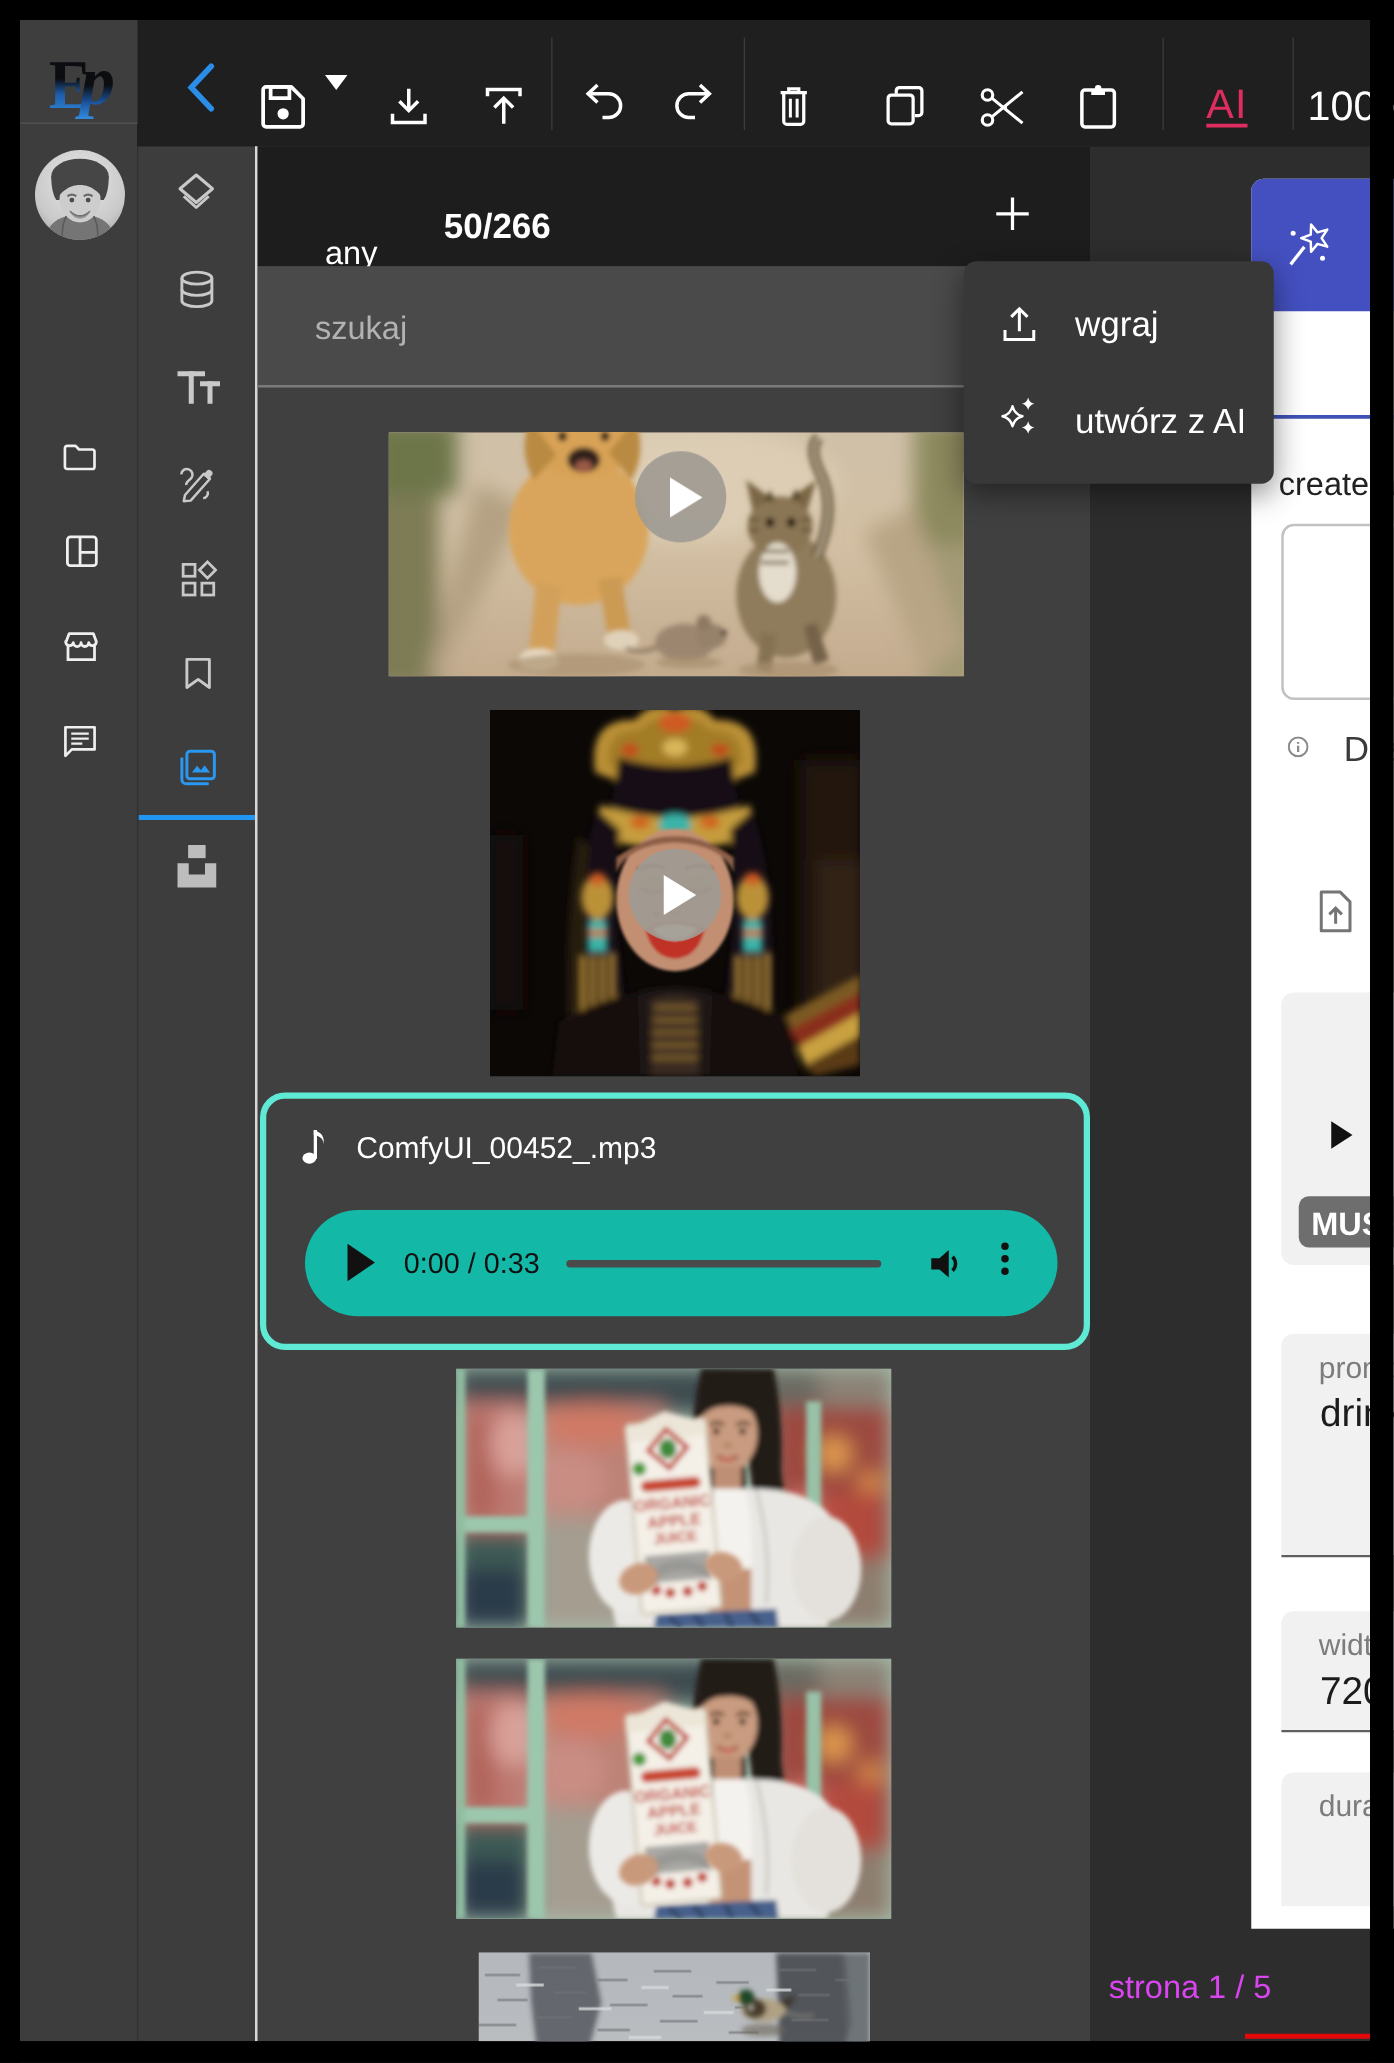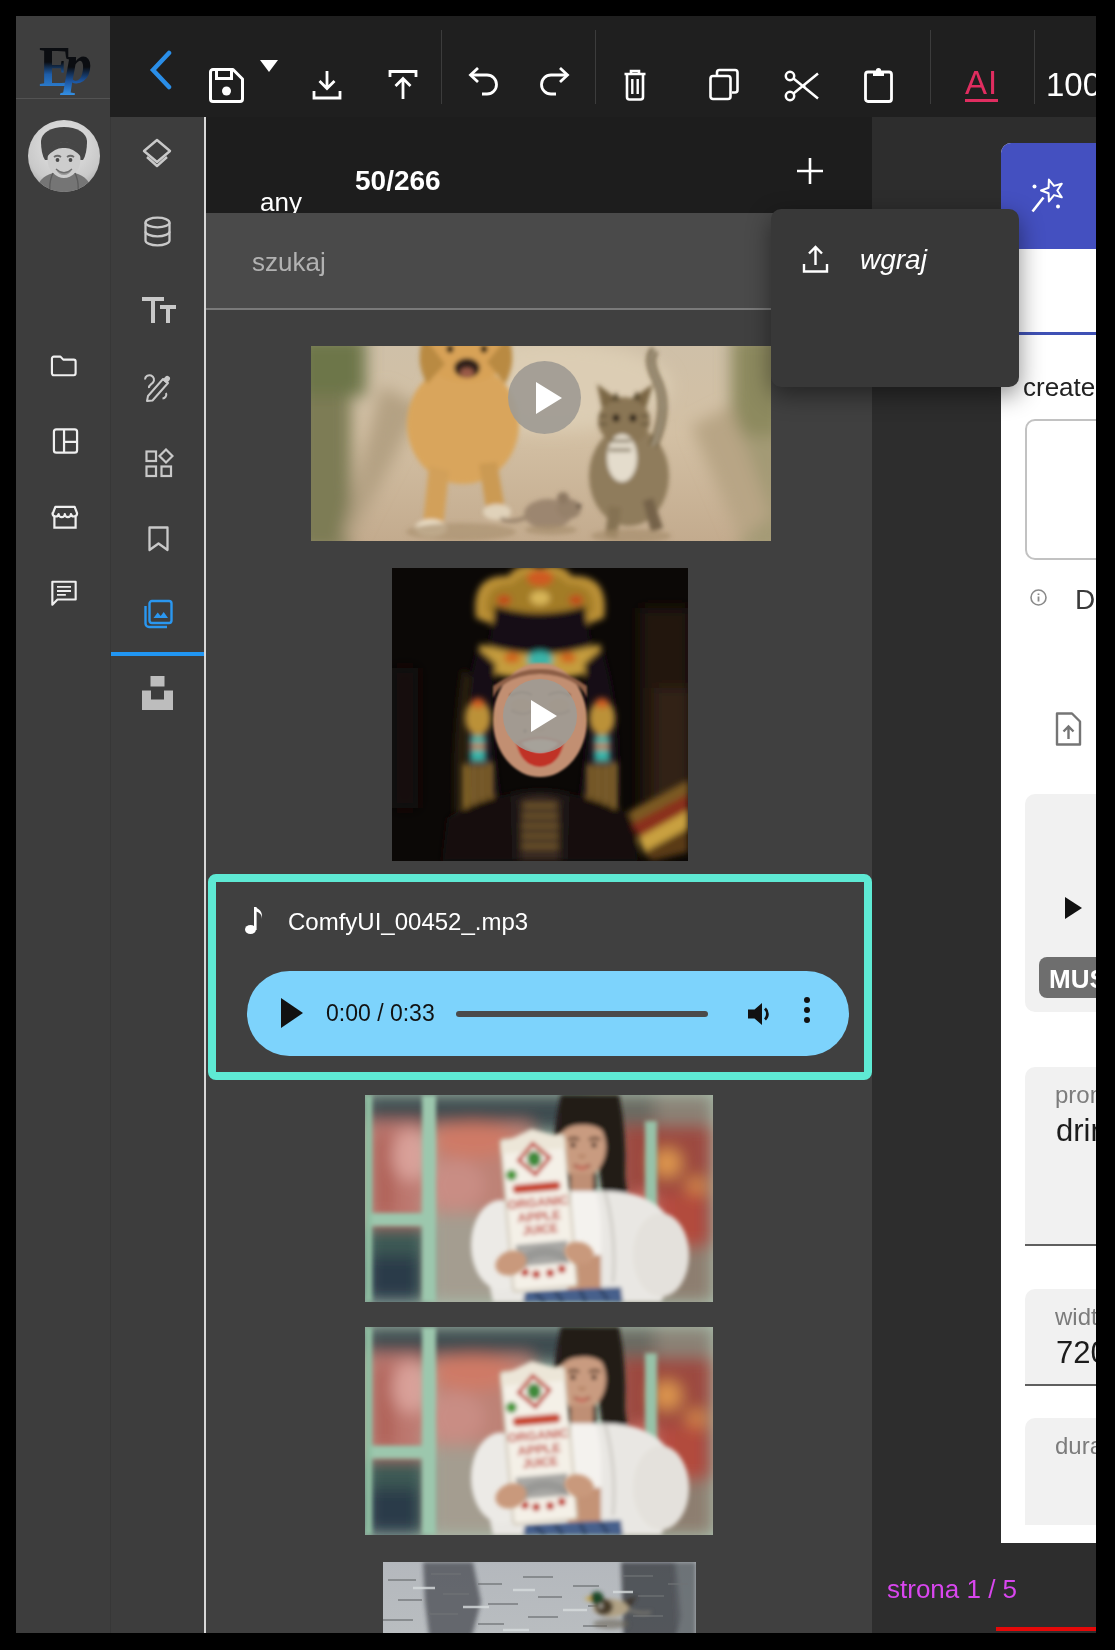--- a/index.html
+++ b/index.html
@@ -36,41 +36,41 @@
   #psearch { left:0; top:96px; width:668px; height:97px; background:#4a4a4a; border-bottom:2px solid #7a7a7a; }
   #psearch span { position:absolute; left:46px; top:34px; color:#b2b2b2; font-size:26px;text-align:right; }
 
   
   .mitem { position:absolute; overflow:hidden; }
   .playov { position:absolute; border-radius:50%; background:rgba(160,155,148,0.92); }
   .playov:after { content:""; position:absolute; left:56%; top:50%; transform:translate(-50%,-50%);
      width:0; height:0; border-left:26px solid #fff; border-top:16px solid transparent; border-bottom:16px solid transparent; }
 
   
-  #acard { position:absolute; left:2px; top:757px; width:664px; height:206px; border:8px solid #5eead4; border-radius:8px; }
+  #acard { position:absolute; left:2px; top:757px; width:664px; height:206px; border:5px solid #5eead4; border-radius:20px; }
   #acard .fname { position:absolute; left:72px; top:26px; color:#fff; font-size:24px; }
-  #apill { position:absolute; left:31px; top:89px; width:602px; height:85px; background:#7dd3fc; border-radius:43px; }
+  #apill { position:absolute; left:31px; top:89px; width:602px; height:85px; background:#14b8a6; border-radius:43px; }
   #apill .ptri { position:absolute; left:34px; top:27px; width:0; height:0;
      border-left:22px solid #111; border-top:15px solid transparent; border-bottom:15px solid transparent; }
   #apill .time { position:absolute; left:79px; top:29px; color:#111; font-size:23px; }
   #apill .track { position:absolute; left:209px; top:40px; width:252px; height:6px; background:#4a4a4a; border-radius:3px; }
   #apill .dots { position:absolute; left:557px; top:22px; }
   #apill .dots i { display:block; width:6px; height:6px; border-radius:50%; background:#111; margin:4px 0; }
 
   
   #wpanel { left:1001px; top:143px; width:114px; height:1400px; background:#fff; border-top-left-radius:10px; }
   #bluehead { position:absolute; left:0; top:0; width:114px; height:106px; background:#4450c0; border-top-left-radius:10px; }
   #tabline { position:absolute; left:0; top:189px; width:114px; height:3px; background:#3f51b5; }
   .fcard { position:absolute; left:24px; width:120px; background:#f1f1f1; border-radius:10px; }
   .fcard .lb { position:absolute; left:30px; top:14px; color:#7c7c7c; font-size:24px; }
   .fcard .vl { position:absolute; left:31px; top:46px; color:#1c1c1c; font-size:31px; }
 
   
   #popup { left:771px; top:209px; width:248px; height:178px; background:#383838; border-radius:10px;
-           box-shadow:0 8px 24px rgba(0,0,0,.45); z-index:40; color:#fff;font-style:italic; }
+           box-shadow:0 8px 24px rgba(0,0,0,.45); z-index:40; color:#fff; }
   #popup .row { position:absolute; left:0; width:248px; height:77px; }
   #popup .txt { position:absolute; left:89px; top:23px; font-size:28px; }
 
   #strona { left:887px; top:1574px; color:#d946ef; font-size:26px; z-index:20; }
   #redline { left:996px; top:1627px; width:100px; height:4px; background:#e50808; z-index:20; }
 </style>
 </head>
 <body>
 <div id="stage">
   <svg width="0" height="0" style="position:absolute">
@@ -637,19 +637,27 @@
   <div id="redline" class="abs"></div>
 
   <div id="popup" class="abs">
     <div class="row" style="top:12px;">
       <svg class="abs" style="left:31px;top:23px" width="27" height="30" viewBox="0 0 27 30">
         <path d="M2 20 v7.5 h23 V20" stroke="#fff" stroke-width="2.4" fill="none"></path>
         <path d="M13.5 21 V4 M7 9.5 L13.5 3 L20 9.5" stroke="#fff" stroke-width="2.4" fill="none"></path>
       </svg>
       <span class="txt">wgraj</span>
     </div>
+    <div class="row" style="top:89px;">
+      <svg class="abs" style="left:29px;top:18px" width="30" height="33" viewBox="0 0 30 33">
+        <path d="M10 9 Q11.6 15.4 18 17 Q11.6 18.6 10 25 Q8.4 18.6 2 17 Q8.4 15.4 10 9 Z" stroke="#fff" stroke-width="1.9" fill="none" stroke-linejoin="round"></path>
+        <path d="M22.5 2 Q23.4 6.1 27.5 7 Q23.4 7.9 22.5 12 Q21.6 7.9 17.5 7 Q21.6 6.1 22.5 2 Z" fill="#fff"></path>
+        <path d="M22.5 21 Q23.4 25.1 27.5 26 Q23.4 26.9 22.5 31 Q21.6 26.9 17.5 26 Q21.6 25.1 22.5 21 Z" fill="#fff"></path>
+      </svg>
+      <span class="txt">utwórz z AI</span>
+    </div>
   </div>
 
   <div id="mtop" class="abs blk"></div>
   <div id="mleft" class="abs blk"></div>
   <div id="mright" class="abs blk"></div>
   <div id="mbot" class="abs blk"></div>
 </div>
 
 </body></html>

